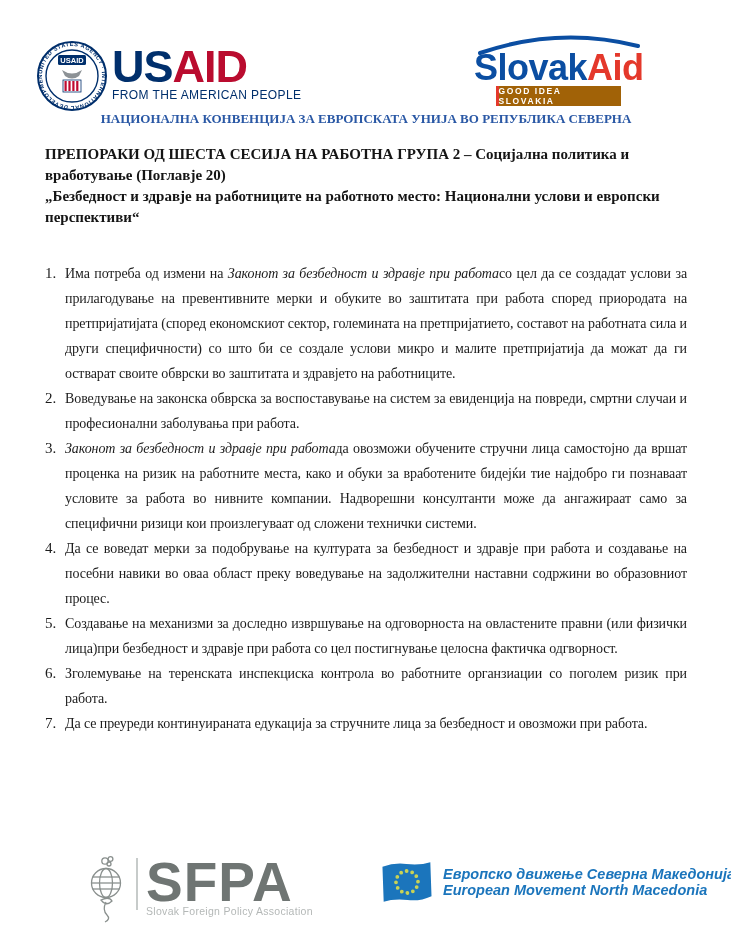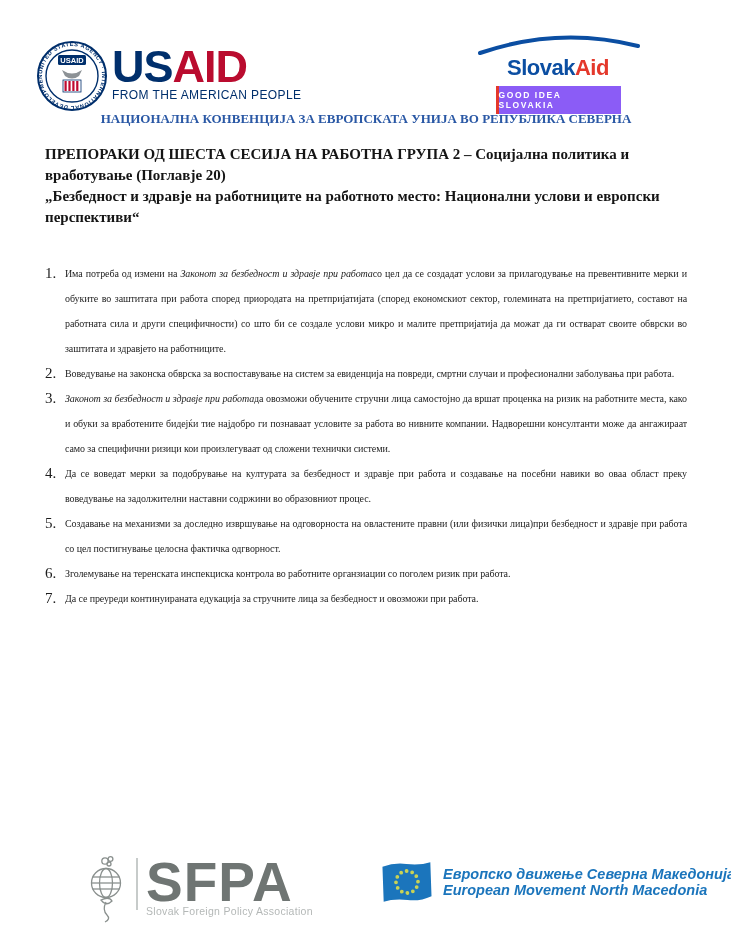--- a/index.html
+++ b/index.html
@@ -10,38 +10,38 @@
   .usaid{position:absolute;left:36px;top:40px;display:flex;align-items:flex-start;}
   .usaid-seal{width:72px;height:72px;flex:none;}
   .usaid-word{margin-left:4px;padding-top:8px;font-family:"Liberation Sans",sans-serif;}
   .usaid-name{font-size:45px;font-weight:bold;letter-spacing:-1px;line-height:38px;}
   .usaid-us{color:#002F6C;}
   .usaid-aid{color:#BA0C2F;}
   .usaid-tag{margin-top:2px;font-size:12px;font-weight:normal;color:#002F6C;letter-spacing:0.4px;}
 
   .slovakaid{position:absolute;left:474px;top:33px;width:168px;font-family:"Liberation Sans",sans-serif;}
   .sa-arc{display:block;margin-left:2px;}
-  .sa-name{margin-top:-2px;text-align:center;font-size:22px;font-weight:bold;letter-spacing:-0.5px;line-height:30px;}
+  .sa-name{margin-top:-2px;text-align:center;font-size:36px;font-weight:bold;letter-spacing:-0.5px;line-height:30px;}
   .sa-slovak{color:#0B4EA2;}
   .sa-aid{color:#E4382B;}
-  .sa-box{margin:3px auto 0 auto;width:122px;height:28px;background:#8b5cf6;border-left:3px solid #E4382B;
+  .sa-box{margin:3px auto 0 auto;width:122px;height:20px;background:#a16207;border-left:3px solid #E4382B;
           display:flex;align-items:center;justify-content:center;}
   .sa-box span{color:#ffffff;font-size:8.5px;font-weight:bold;letter-spacing:1.6px;}
 
   
   .content{position:absolute;top:108px;left:45px;width:642px;}
   .title{margin:0 0 15px 0;text-align:center;}
   .title-line{font-size:13px;font-weight:bold;line-height:21px;white-space:nowrap;}
   .subtitle{margin:0 0 33px 0;}
   .subtitle-line{font-size:15px;font-weight:bold;line-height:21px;white-space:nowrap;color:#151515;}
 
   .rec-list{width:642px;}
   .rec-item{display:flex;align-items:flex-start;}
   .rec-num{flex:none;width:20px;font-size:15px;line-height:25px;}
-  .rec-text{width:622px;font-size:10px;line-height:25px;text-align:justify;letter-spacing:-0.1px;}
+  .rec-text{width:622px;font-size:14px;line-height:25px;text-align:justify;letter-spacing:-0.1px;}
   .rec-text .it{font-style:italic;}
 
   
   .sfpa{position:absolute;left:84px;top:853px;display:flex;align-items:center;font-family:"Liberation Sans",sans-serif;}
   .sfpa-emblem{flex:none;}
   .sfpa-bar{flex:none;width:2px;height:52px;background:#c7cbca;margin:0 8px 8px 6px;}
   .sfpa-acronym{font-size:55px;font-weight:bold;color:#6F7573;letter-spacing:1px;line-height:44px;}
   .sfpa-sub{font-size:10.5px;color:#b4b8b7;margin-top:1px;letter-spacing:0.3px;}
 
   .eumov{position:absolute;left:381px;top:862px;display:flex;align-items:center;font-family:"Liberation Sans",sans-serif;}

